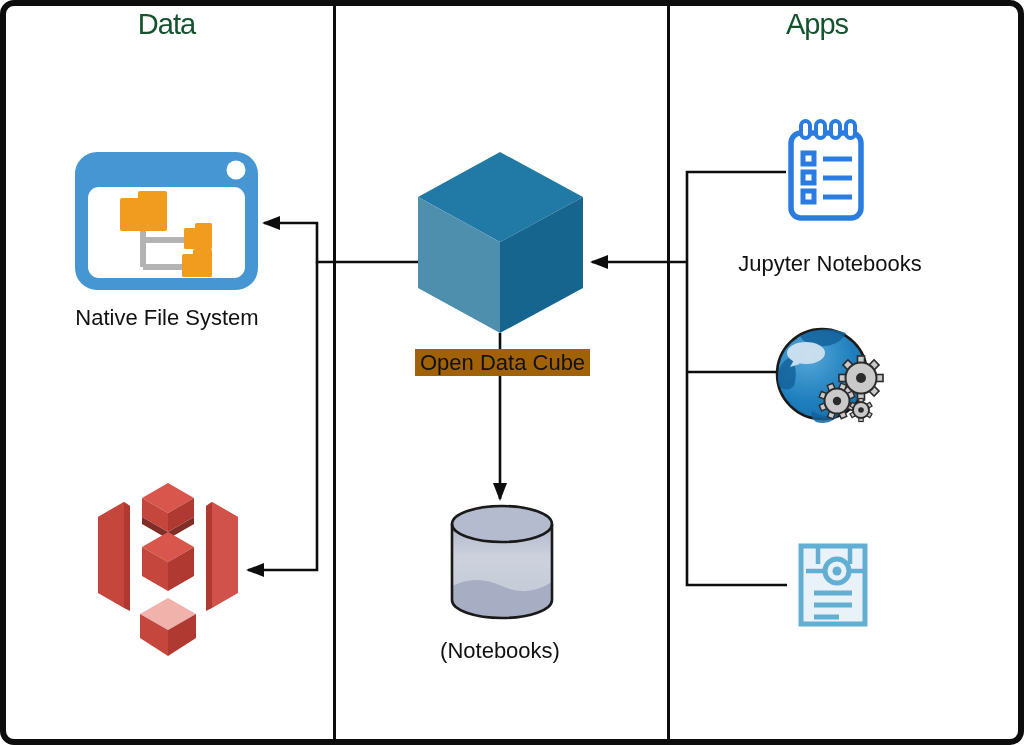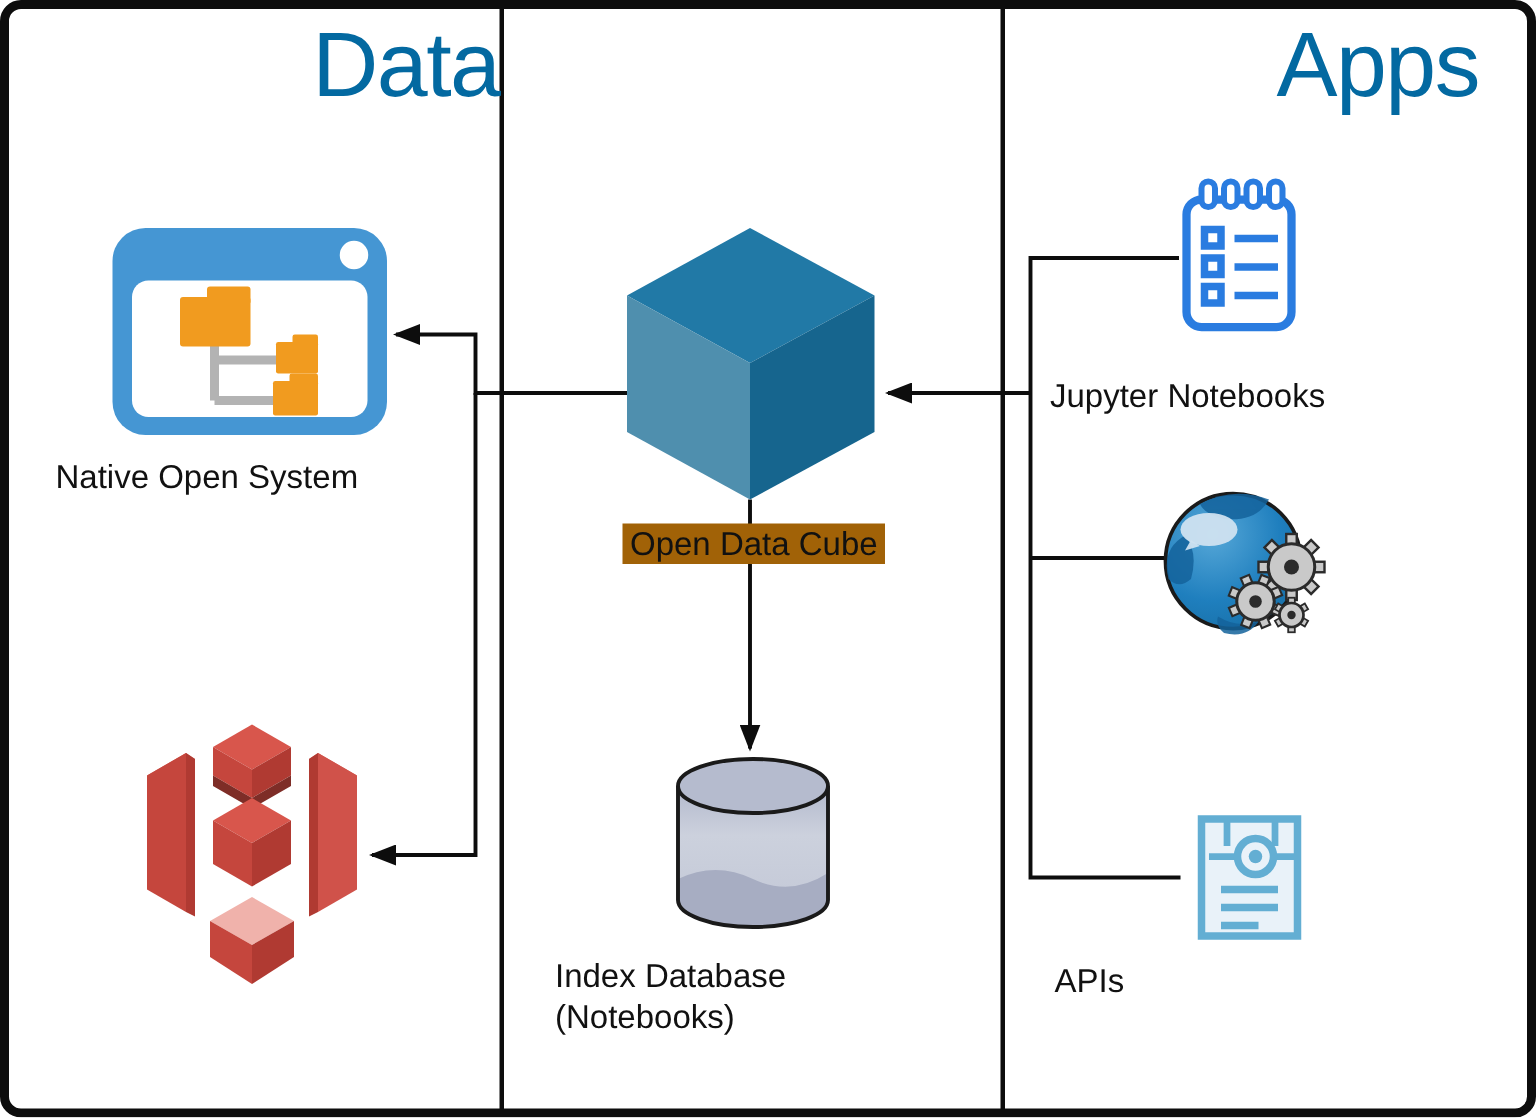--- a/index.html
+++ b/index.html
@@ -16,27 +16,27 @@
     border-radius:14px;
     pointer-events:none;
     box-sizing:border-box;
   }
   .divider{
     position:absolute;top:4px;bottom:4px;width:3px;
     background:#0d0d0d;
   }
   .col-header{
     position:absolute;top:8px;
-    font-size:61px;color:#0369a1;
-    text-align:right;letter-spacing:-1px;
+    font-size:29px;color:#14532d;
+    text-align:center;letter-spacing:-1px;
   }
   .node-label{
     position:absolute;
     font-size:22px;color:#111;
-    text-align:left;line-height:27px;
+    text-align:center;line-height:27px;
     white-space:nowrap;
   }
   .label-on-line{background:#a16207;padding:0 5px;}
   .layer{position:absolute;left:0;top:0;}
 </style>
 </head>
 <body>
 
 <div class="page">
 
@@ -216,29 +216,27 @@
       <circle cx="837" cy="571" r="12" fill="#e9f2f9" stroke="#63aed3" stroke-width="5"></circle>
       <circle cx="837" cy="571" r="4.5" fill="#63aed3"></circle>
       <g stroke="#63aed3" stroke-width="5" fill="none">
         <path d="M814,593 L852,593"></path>
         <path d="M814,605 L852,605"></path>
         <path d="M814,617 L839,617"></path>
       </g>
     </g>
   </svg>
 
-  <div class="node-label" style="left:37px;top:304px;width:260px">Native Open System</div>
+  <div class="node-label" style="left:37px;top:304px;width:260px">Native File System</div>
 
 
   <div class="node-label label-on-line" style="left:415px;top:349px">Open Data Cube</div>
 
   <div class="node-label" style="left:370px;top:637px;width:260px">
-    <div>Index Database</div>
     <div>(Notebooks)</div>
   </div>
 
   <div class="node-label" style="left:700px;top:250px;width:260px">Jupyter Notebooks</div>
 
 
-  <div class="node-label" style="left:703px;top:640px;width:260px">APIs</div>
 
   <div class="frame"></div>
 </div>
 
 </body></html>

